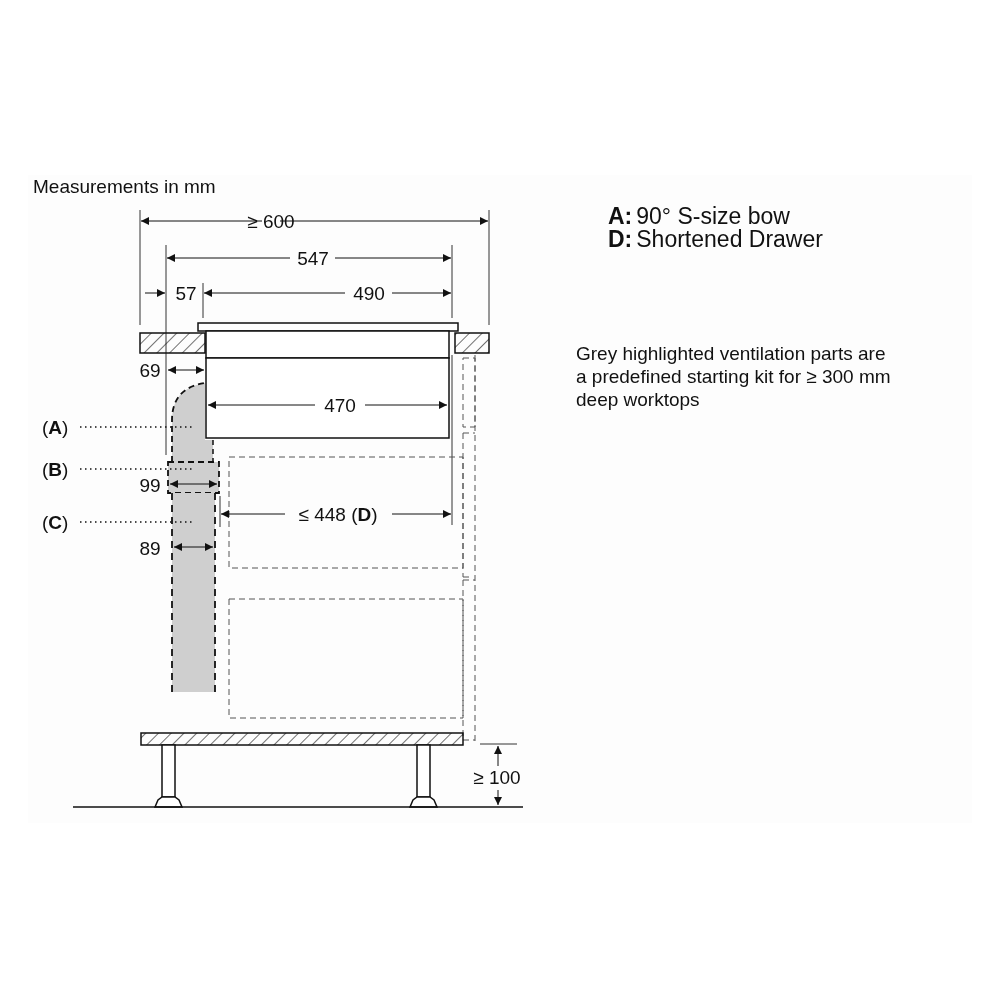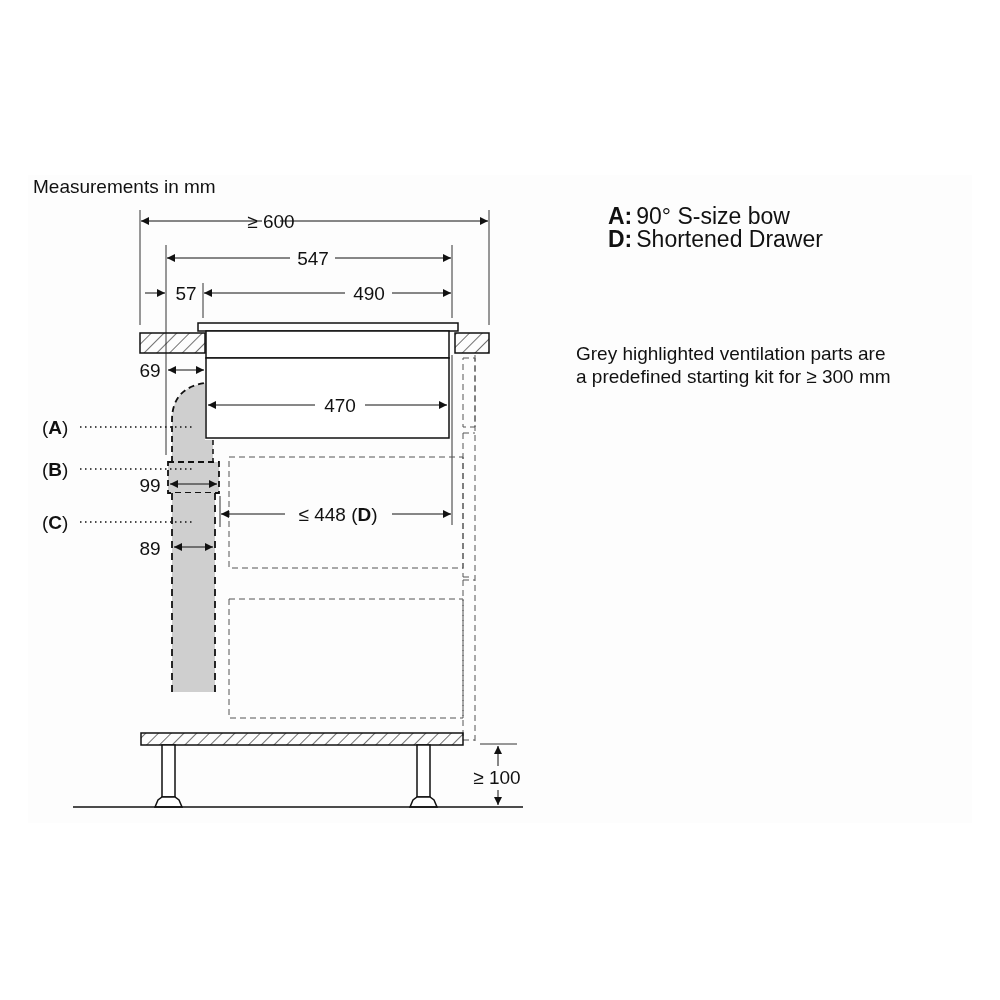--- a/index.html
+++ b/index.html
@@ -161,13 +161,14 @@
 <div class="title">Measurements in mm</div>
 
 <div class="legend">
   <div class="row"><b>A:</b><span>90° S-size bow</span></div>
   <div class="row"><b>D:</b><span>Shortened Drawer</span></div>
 </div>
 
 <div class="note">
   <div>Grey highlighted ventilation parts are</div>
   <div>a predefined starting kit for ≥ 300 mm</div>
+  <div>deep worktops</div>
 </div>
 
 </body></html>

